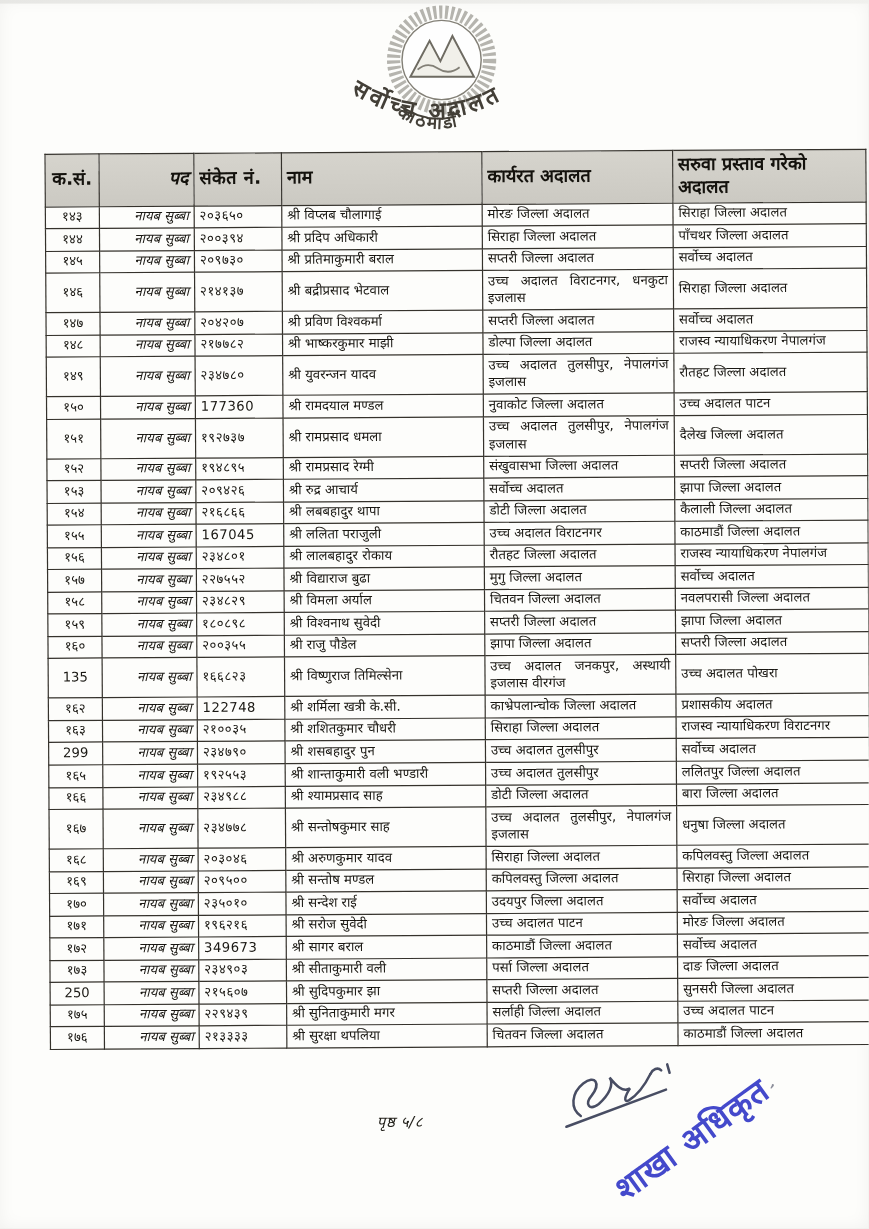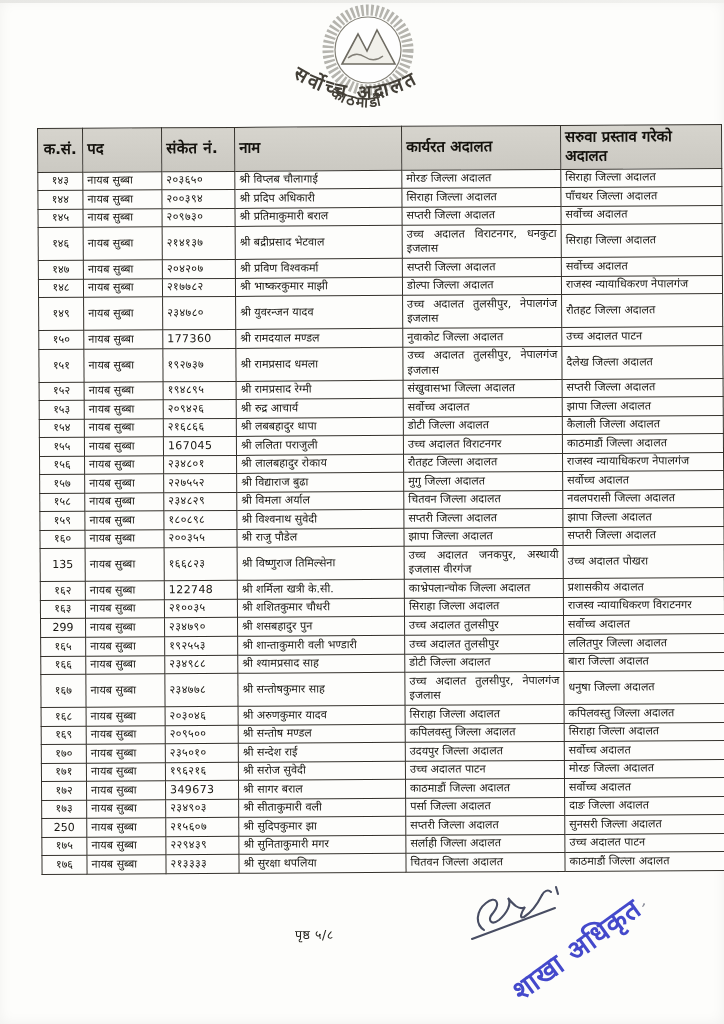--- a/index.html
+++ b/index.html
@@ -29,29 +29,29 @@
     vertical-align:middle;
     color:#191712;
     overflow:hidden;
     word-break:break-word;
   }
   th{
     background:linear-gradient(180deg,#d6d4cd,#cbc9c2);
     font-weight:bold;text-align:left;font-size:15px;color:#14120d;
   }
   th.c-sn,td.c-sn{width:42px;text-align:center;padding:1.5px 1px;}
-  th.c-pos,td.c-pos{width:70px;text-align:left;}
+  th.c-pos,td.c-pos{width:70px;text-align:right;font-style:italic;}
   th.c-code,td.c-code{width:64px;letter-spacing:.4px;}
   th.c-name,td.c-name{width:158px;}
   th.c-court1,td.c-court1{width:150px;}
   th.c-court2,td.c-court2{width:152px;}
   td.c-court1,td.c-court2{text-align:justify;}
   .page-label{
-    position:absolute;left:295px;top:926px;
-    font-size:12.5px;color:#23211b;letter-spacing:.5px;
+    position:absolute;left:314px;top:926px;
+    font-size:12.5px;color:#23211b;letter-spacing:.5px;font-style:italic;
   }
   .signature{position:absolute;left:460px;top:882px;}
   .officer-stamp{
     position:absolute;left:504px;top:978px;
     transform:rotate(-36deg);transform-origin:left top;
     font-size:27px;font-weight:bold;
     letter-spacing:1px;white-space:nowrap;
     opacity:.88;
   }
   .stray-mark{position:absolute;left:640px;top:900px;font-size:16px;color:#8b8d99;transform:rotate(12deg);}

